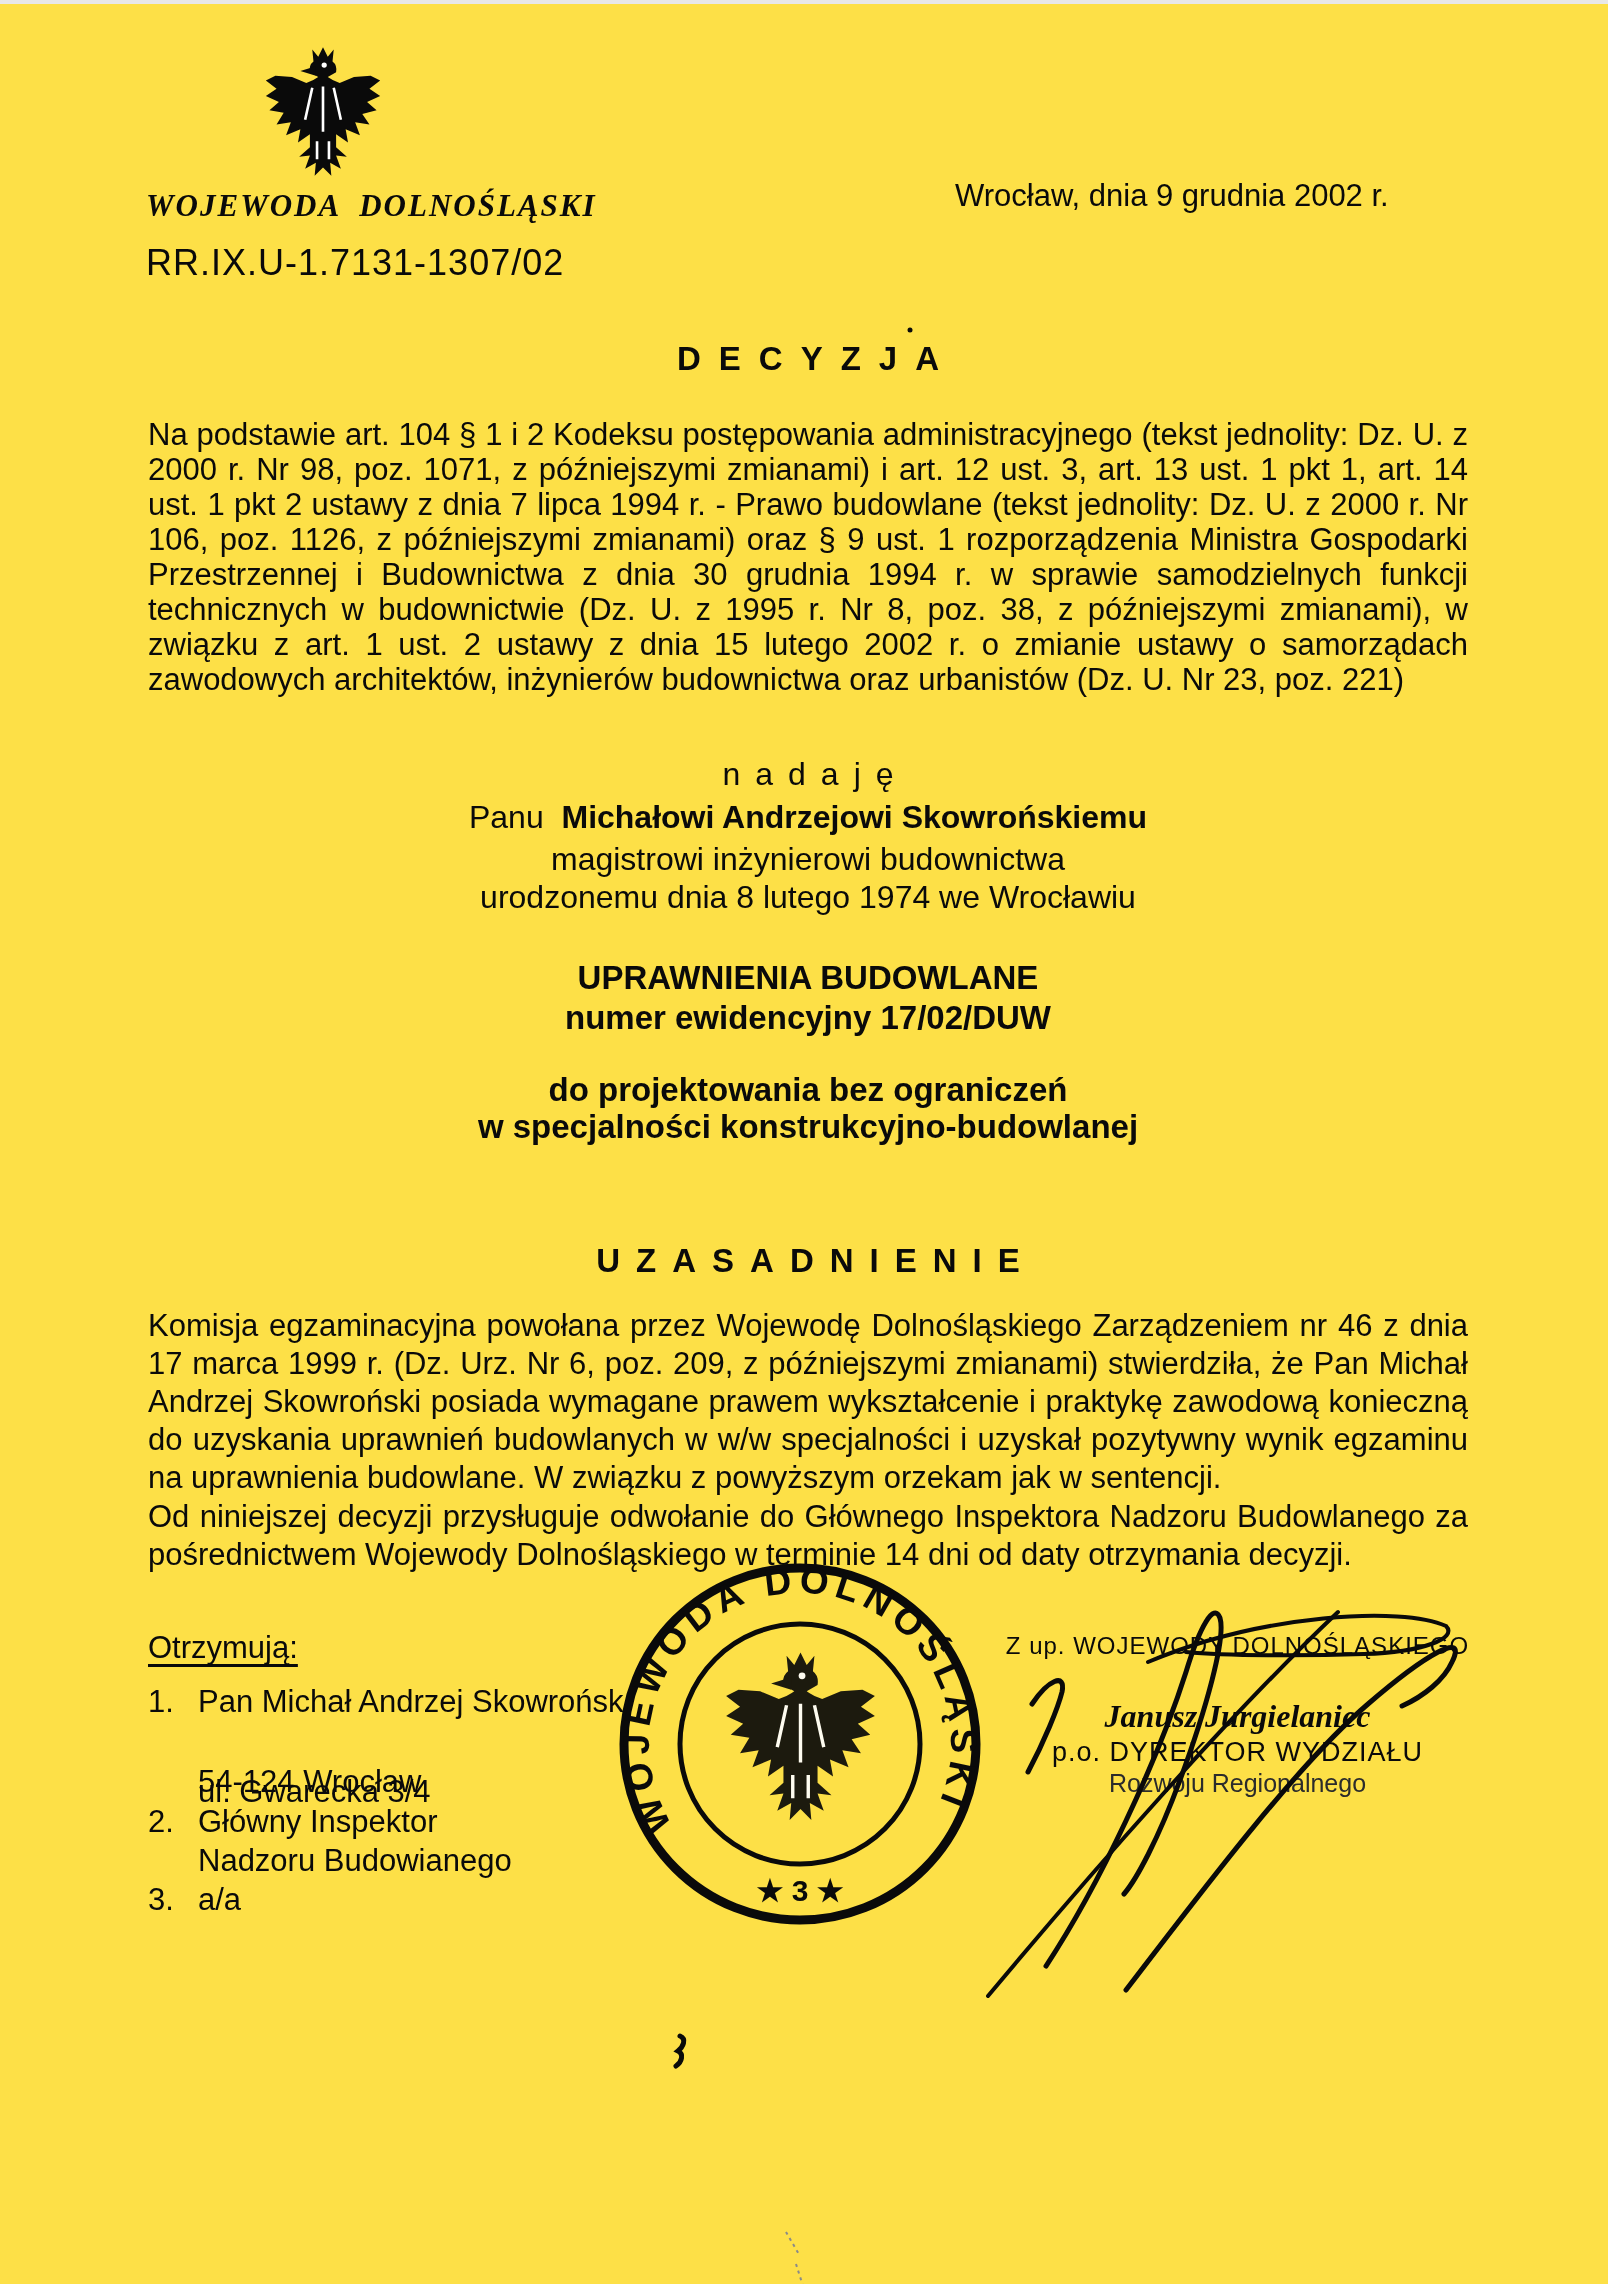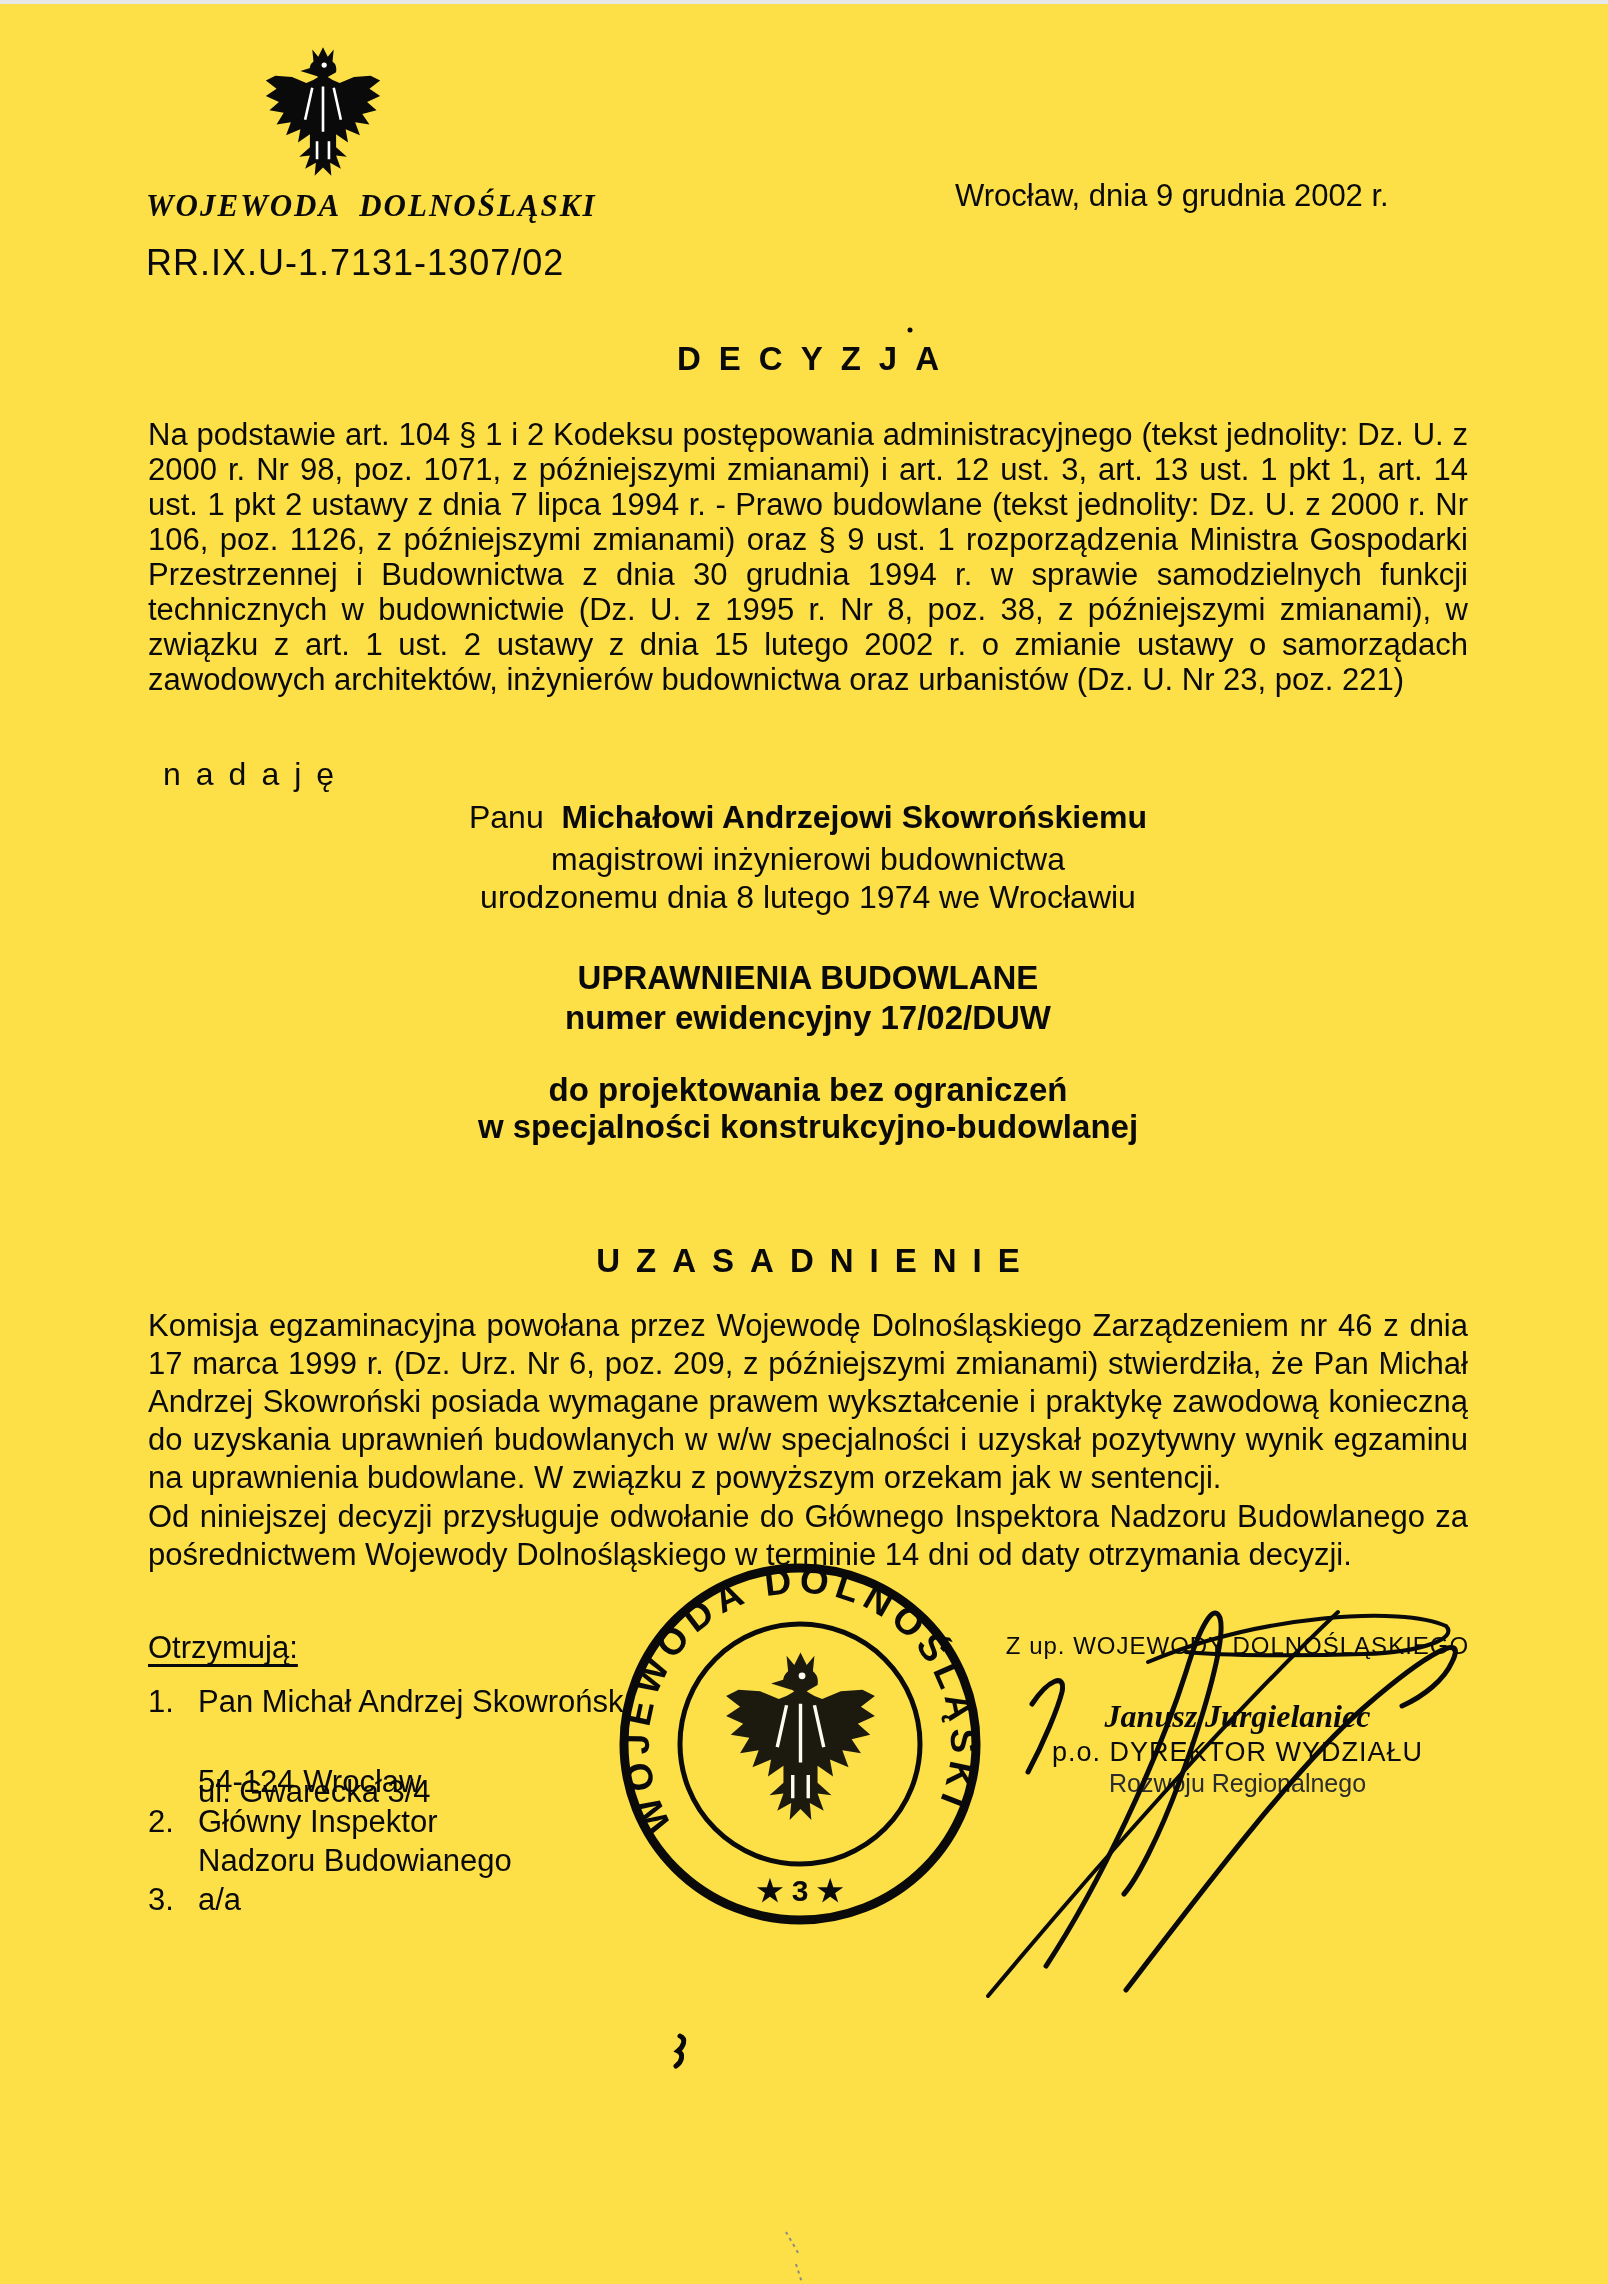--- a/index.html
+++ b/index.html
@@ -12,21 +12,21 @@
   .issuer{
     left:146px;top:184px;font-family:"Liberation Serif",serif;
     font-weight:bold;font-style:italic;font-size:31px;letter-spacing:2px;word-spacing:10px;
   }
   .refnum{left:146px;top:238px;font-size:36px;letter-spacing:1px;}
   .date{left:955px;top:174px;width:500px;text-align:left;font-size:31px;}
   .doc-title{left:148px;top:336px;width:1320px;text-align:center;
     font-weight:bold;font-size:33px;letter-spacing:18px;padding-left:18px;box-sizing:border-box;}
   .para{left:148px;width:1320px;font-size:31px;line-height:35px;text-align:justify;}
   .p1{top:413px;}
-  .grant{left:148px;top:752px;width:1320px;text-align:left;font-size:32px;letter-spacing:15px;padding-left:15px;box-sizing:border-box;}
+  .grant{left:148px;top:752px;width:1320px;text-align:center;font-size:32px;letter-spacing:15px;padding-left:15px;box-sizing:border-box;}
   .cline{left:148px;width:1320px;text-align:center;font-size:32px;}
   .r-name{top:795px;}
   .r-name b{font-weight:bold;}
   .r-degree{top:837px;}
   .r-birth{top:875px;}
   .lic{font-weight:bold;font-size:33px;}
   .lic1{top:955px;}
   .lic2{top:995px;}
   .lic3{top:1067px;}
   .lic4{top:1104px;}

